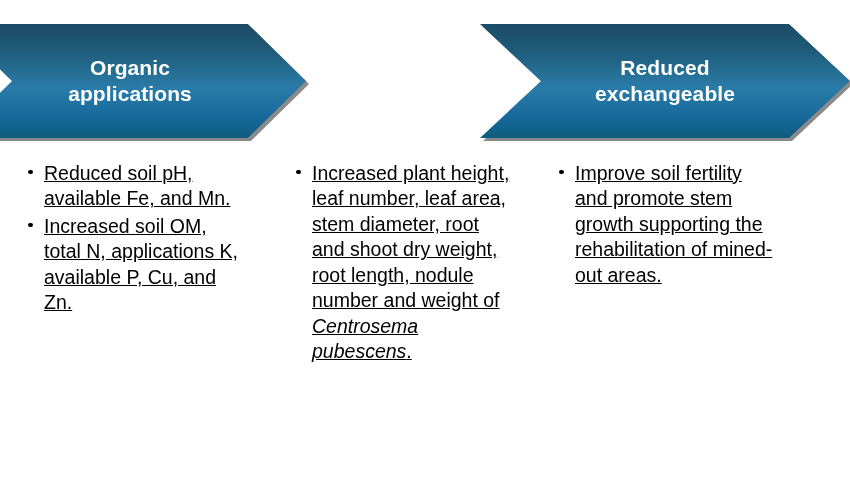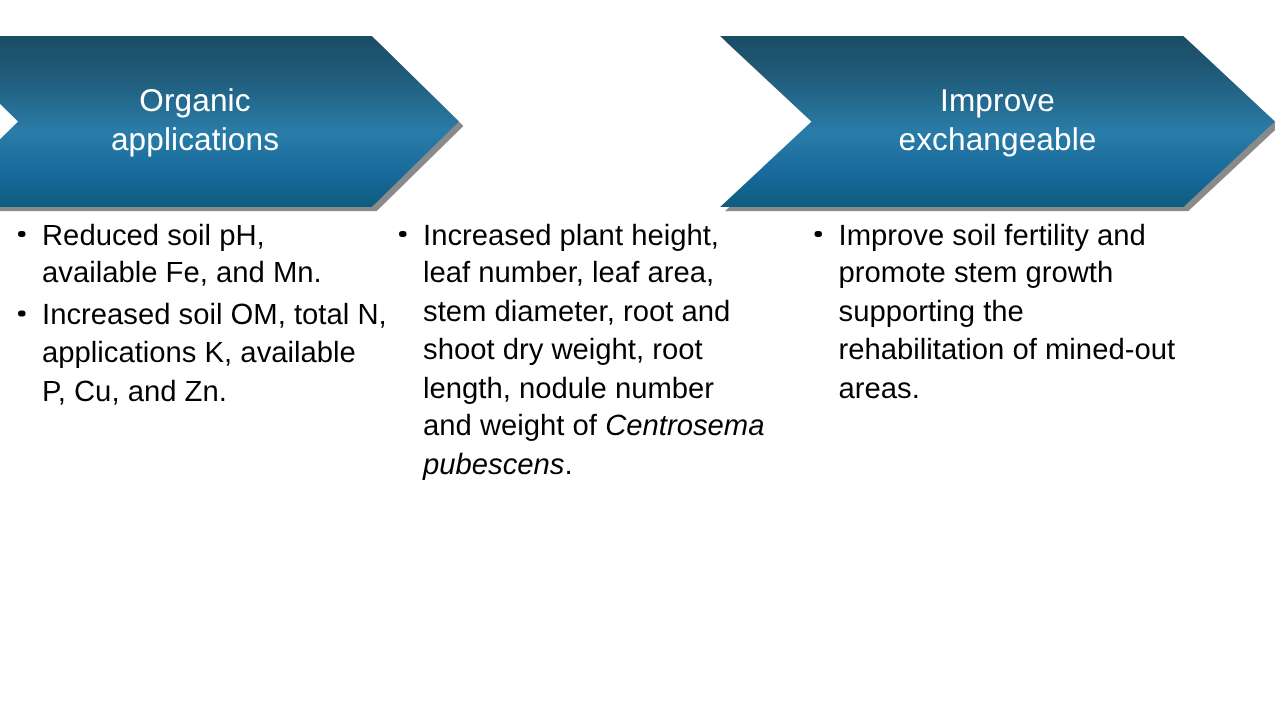--- a/index.html
+++ b/index.html
@@ -19,20 +19,21 @@
     height: 478px;
   }
 
   
   .chevron-band {
     position: absolute;
     left: 0;
     top: 0;
     width: 685px;
     height: 145px;
+    font-weight: bold;
   }
   .chevron {
     position: absolute;
     top: 24px;
     height: 114px;
   }
   .chevron .shadow-shape,
   .chevron .body-shape {
     position: absolute;
     left: 0;
@@ -83,27 +84,28 @@
     left: 0;
     top: 145px;
     width: 850px;
     height: 333px;
   }
   .column {
     position: absolute;
     top: 0;
   }
   #column-1 { left: 8px;   width: 250px; }
-  #column-2 { left: 262px; width: 250px; }
+  #column-2 { left: 276px; width: 250px; }
   #column-3 { left: 539px; width: 250px; }
 
   .bullet-list {
     list-style: none;
-    margin: 0;
+    margin: 16px;
     padding: 0;
+    text-decoration: underline;
   }
   .bullet-item {
     position: relative;
     padding-left: 20px;
     margin: 0 0 2px 0;
     font-size: 19.5px;
     line-height: 1.305;
     color: #000000;
     text-align: left;
   }
@@ -137,21 +139,21 @@
         </span>
       </div>
     </div>
 
 
     <div class="chevron" id="chevron-3">
       <div class="shadow-shape"></div>
       <div class="body-shape"></div>
       <div class="chevron-label">
         <span>
-          <span>Improve</span><br>
+          <span>Reduced</span><br>
           <span>exchangeable</span>
         </span>
       </div>
     </div>
 
   </div>
 
   <div class="columns">
 
     <div class="column" id="column-1">

